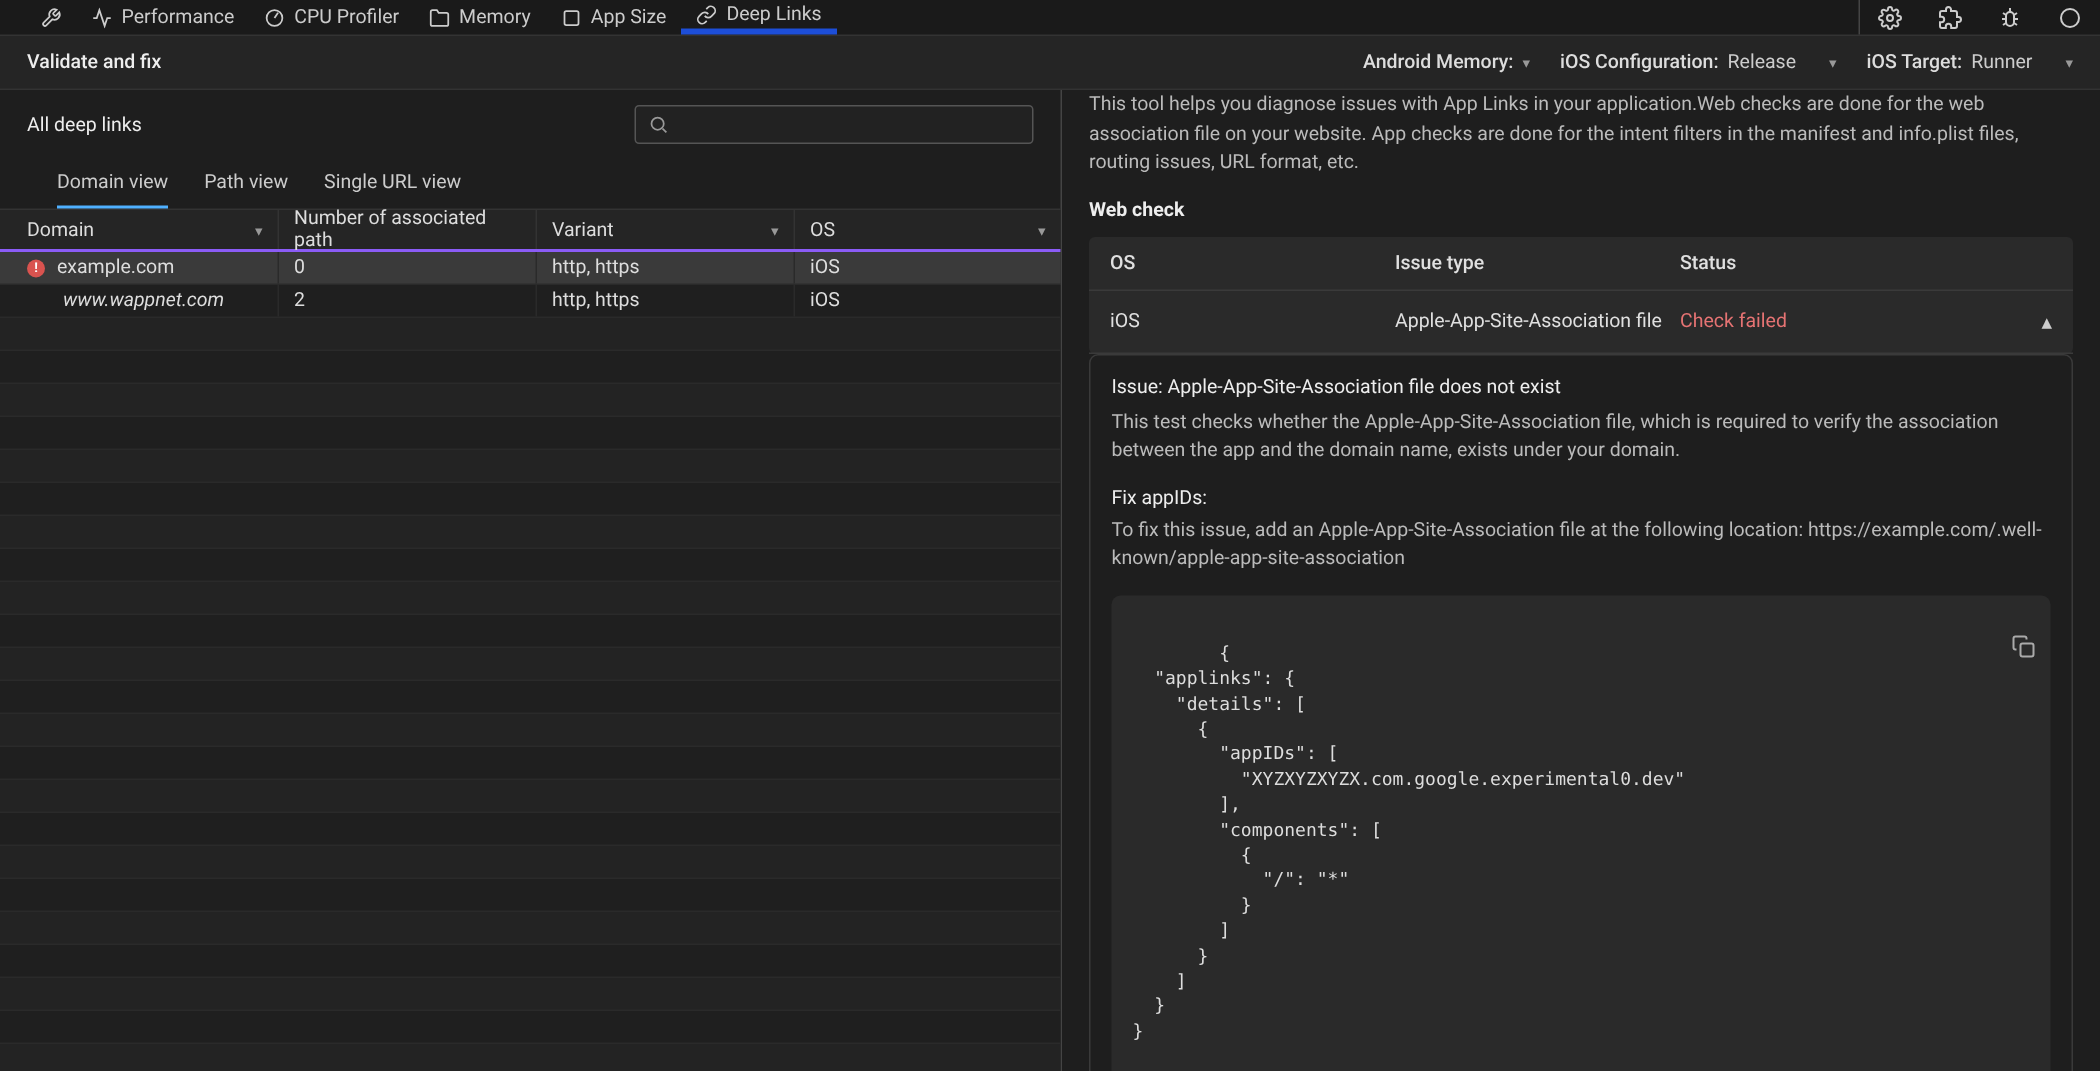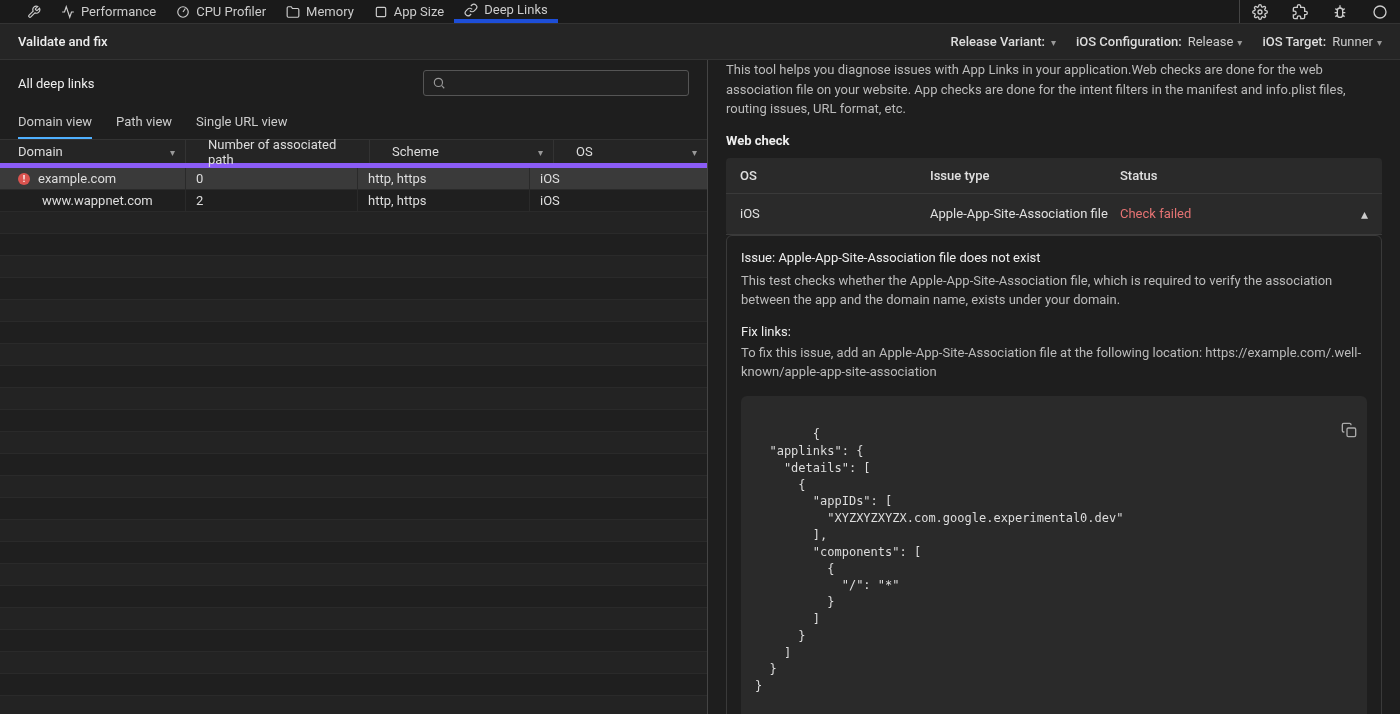--- a/index.html
+++ b/index.html
@@ -64,21 +64,21 @@
   color: #eee;
 }
 .sub-toolbar-spacer { flex: 1; }
 .config-group {
   display: flex;
   align-items: center;
   gap: 6px;
   margin-left: 20px;
 }
 .config-label { font-weight: 500; color: #ddd; }
-.config-value { color: #ccc; display: flex; align-items: center; gap: 4px; cursor: pointer; }
+.config-value { color: #ccc; display: flex; align-items: center; gap: 22px; cursor: pointer; }
 
 
 .main {
   display: flex;
   height: calc(714px - 24px - 36px);
   background: #1e1e1e;
 }
 .left-panel {
   width: 708px;
   border-right: 1px solid #444;
@@ -131,29 +131,29 @@
   padding-left: 18px;
 }
 .view-tab {
   padding: 8px 0;
   margin-right: 24px;
   cursor: pointer;
   color: #ccc;
 }
 .view-tab.active {
   border-bottom: 2px solid #4fb0ff;
+  margin-left: 20px;
 }
 
 
 .table-header {
   display: flex;
   background: #252525;
-  border-bottom: 5px solid #8b5cf6;
+  border-bottom: 2px solid #8b5cf6;
   height: 28px;
-  gap: 12px;
 }
 .th {
   display: flex;
   align-items: center;
   justify-content: space-between;
   padding: 0 10px 0 18px;
   border-right: 1px solid #333;
   color: #ddd;
   cursor: pointer;
 }
@@ -190,21 +190,21 @@
   height: 12px;
   border-radius: 50%;
   background: #d9534f;
   display: flex;
   align-items: center;
   justify-content: center;
   color: #fff;
   font-size: 9px;
   font-weight: bold;
 }
-.domain-no-icon { padding-left: 24px; }
+.domain-no-icon { padding-left: 24px; font-style: italic; }
 
 
 .right-header {
   display: flex;
   align-items: center;
   padding: 14px 18px;
 }
 .right-header-title {
   font-weight: 500;
   color: #eee;
@@ -385,21 +385,21 @@
           <circle cx="12" cy="12" r="9"></circle>
         </svg>
       </span>
   </div>
 </div>
 
 <div class="sub-toolbar">
   <div class="sub-toolbar-title">Validate and fix</div>
   <div class="sub-toolbar-spacer"></div>
   <div class="config-group">
-    <span class="config-label">Release Variant:</span>
+    <span class="config-label">Android Memory:</span>
     <span class="config-value">
         <span class="chevron-down"></span>
       </span>
   </div>
   <div class="config-group">
     <span class="config-label">iOS Configuration:</span>
     <span class="config-value">
         <span>Release</span> 
         <span class="chevron-down"></span>
       </span>
@@ -435,21 +435,21 @@
     </div>
     <div class="table-header">
       <div class="th th-domain">
           <span>Domain</span>
           <span class="chevron-down"></span>
         </div>
       <div class="th th-paths">
           <span>Number of associated path</span>
         </div>
       <div class="th th-scheme">
-          <span>Scheme</span>
+          <span>Variant</span>
           <span class="chevron-down"></span>
         </div>
       <div class="th th-os">
           <span>OS</span>
           <span class="chevron-down"></span>
         </div>
     </div>
     <div class="table-body">
       <div class="table-row selected">
         <div class="td td-domain">
@@ -510,21 +510,21 @@
         <div class="ctr-type">Apple-App-Site-Association file</div>
         <div class="ctr-status">Check failed</div>
         <div class="ctr-spacer"></div>
         <div class="expand-btn"><span class="chevron-up"></span></div>
       </div>
     </div>
 
     <div class="check-detail">
       <div class="issue-title">Issue: Apple-App-Site-Association file does not exist</div>
       <div class="issue-desc">This test checks whether the Apple-App-Site-Association file, which is required to verify the association between the app and the domain name, exists under your domain.</div>
-      <div class="fix-guide-label">Fix links:</div>
+      <div class="fix-guide-label">Fix appIDs:</div>
       <div class="fix-guide-text">To fix this issue, add an Apple-App-Site-Association file at the following location: https://example.com/.well-known/apple-app-site-association</div>
       <div class="code-block">
         <span>{
   "applinks": {
     "details": [
       {
         "appIDs": [
           "XYZXYZXYZX.com.google.experimental0.dev"
         ],
         "components": [

